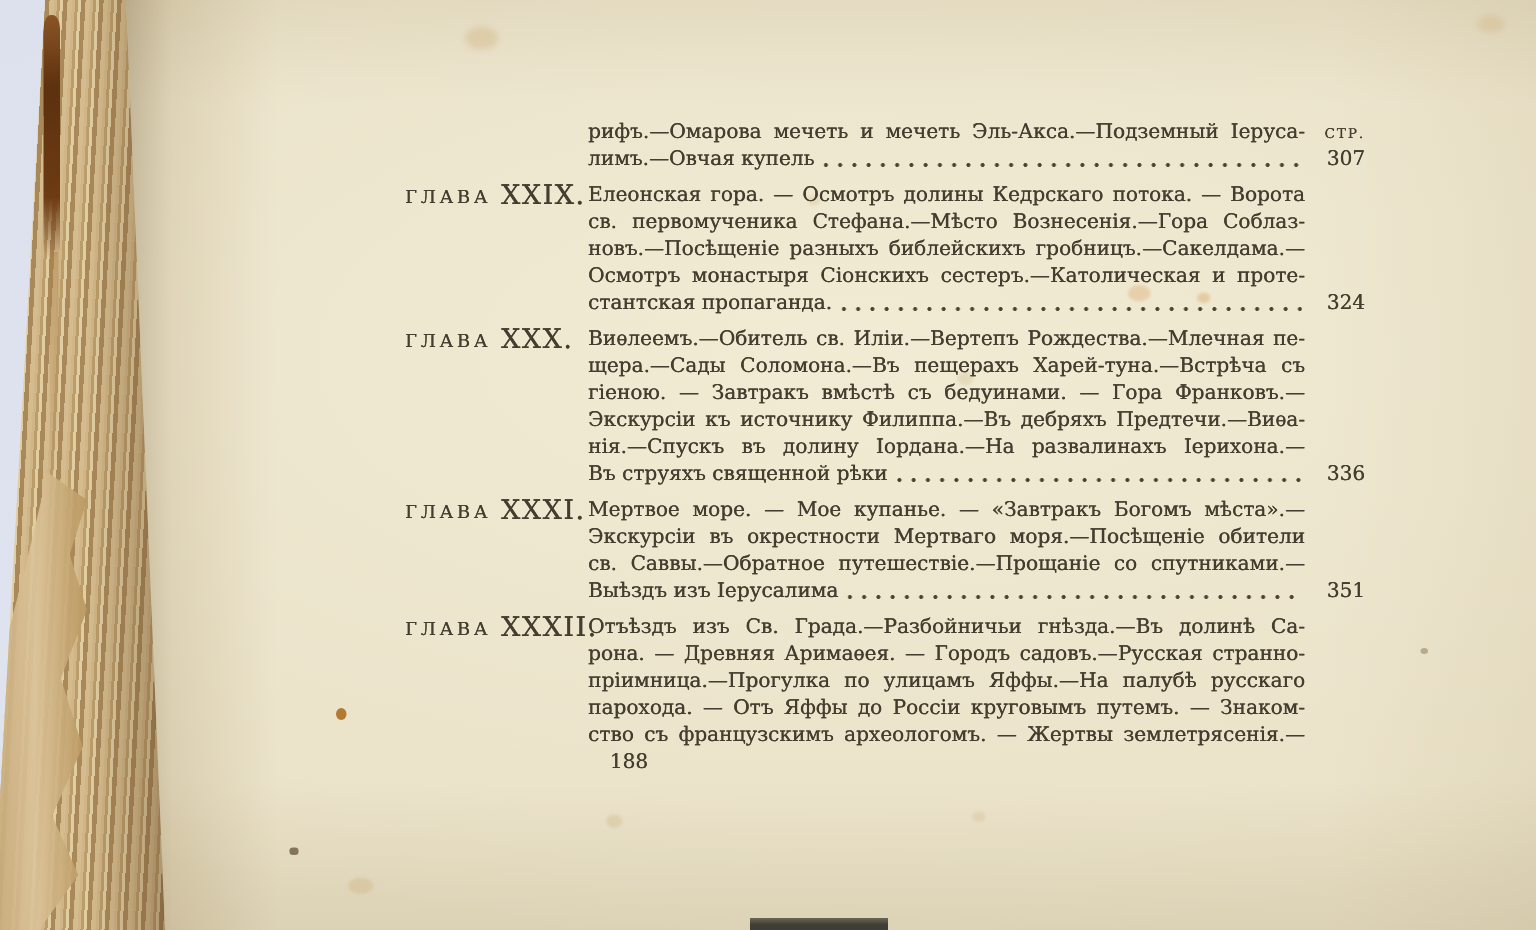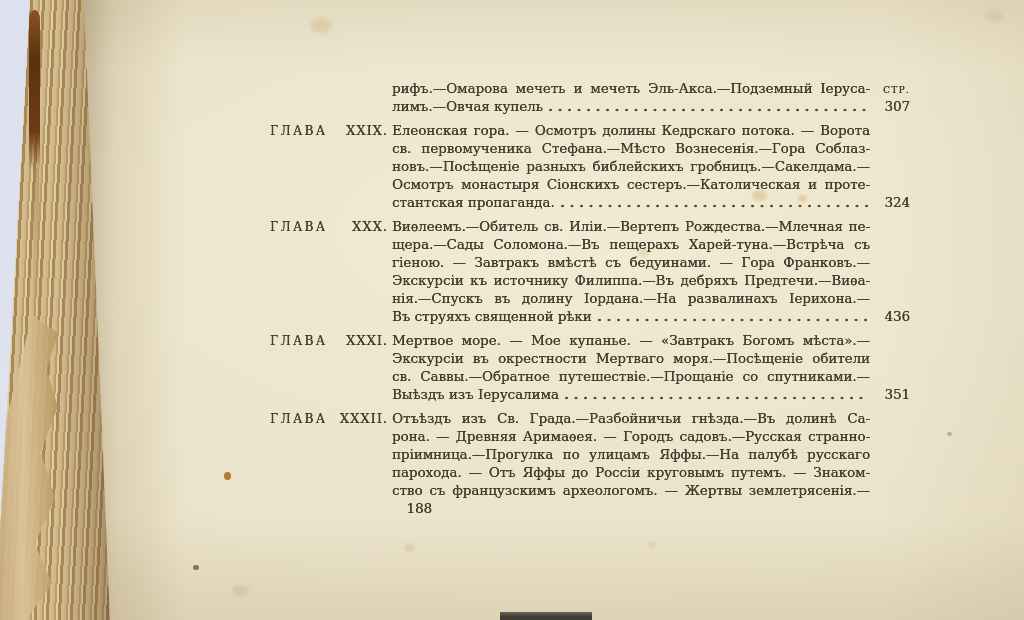--- a/index.html
+++ b/index.html
@@ -55,21 +55,21 @@
   
   .bottom-strip{position:absolute;left:500px;top:612px;width:92px;height:8px;
     background:linear-gradient(180deg,#6b6758,#3f3d35 55%);}
 
   
   .toc{position:absolute;left:270px;top:80px;width:640px;color:#453d2f;
     font-size:13.4px;text-shadow:.2px 0 0 currentColor;}
   .entry + .entry{margin-top:6px;}
   .row{display:flex;height:18px;line-height:18px;}
   .col-label{width:64px;font-size:12px;letter-spacing:2.5px;white-space:nowrap;}
-  .col-num{width:54px;margin-right:4px;text-align:right;font-size:13px;
+  .col-num{width:54px;margin-right:4px;text-align:left;font-size:18px;
     letter-spacing:1px;white-space:nowrap;}
   .col-text{width:478px;overflow:hidden;white-space:nowrap;}
   .col-text.just{text-align:justify;text-align-last:justify;}
   .col-text.lastline{display:flex;}
   .col-text.lastline .t{white-space:nowrap;flex:0 0 auto;}
   .leader{flex:1 1 auto;margin:0 2px 0 6px;
     background-image:radial-gradient(circle at 1.6px 12px,#4b4234 1.1px,rgba(0,0,0,0) 1.6px);
     background-size:9.5px 18px;background-repeat:repeat-x;}
   .col-page{width:40px;text-align:right;white-space:nowrap;}
   .col-page.abbr{font-size:9px;letter-spacing:1.3px;text-transform:uppercase;padding-top:1px;}
@@ -184,21 +184,21 @@
             <div class="col-text just">нія.—Спускъ въ долину Іордана.—На развалинахъ Іерихона.—</div>
             <div class="col-page"></div>
           </div>
           <div class="row">
             <div class="col-label"></div>
             <div class="col-num"></div>
             <div class="col-text lastline">
               <span class="t">Въ струяхъ священной рѣки</span>
               <span class="leader"></span>
             </div>
-            <div class="col-page">436</div>
+            <div class="col-page">336</div>
           </div>
         </div>
         <div class="entry">
           <div class="row">
             <div class="col-label">ГЛАВА</div>
             <div class="col-num">XXXI.</div>
             <div class="col-text just">Мертвое море. — Мое купанье. — «Завтракъ Богомъ мѣста».—</div>
             <div class="col-page"></div>
           </div>
           <div class="row">

